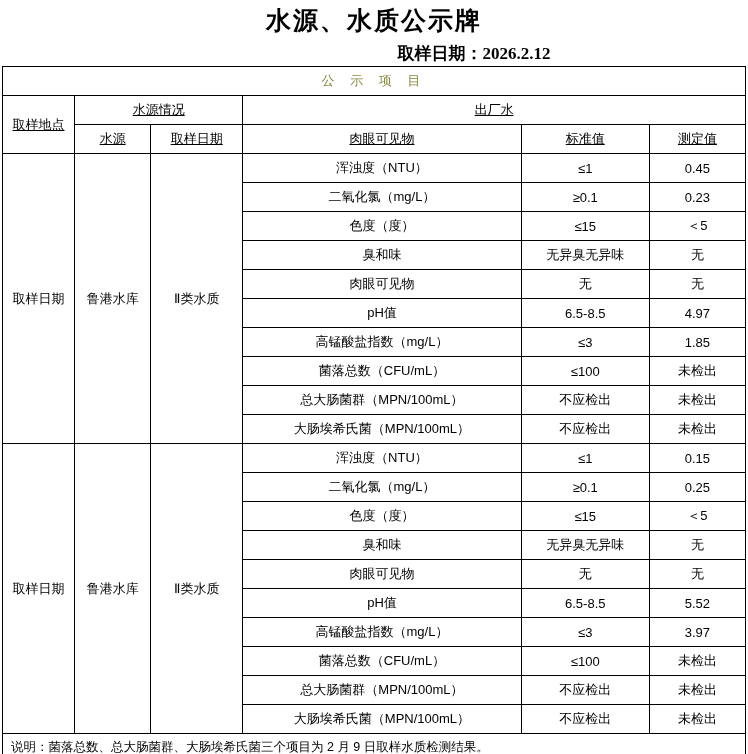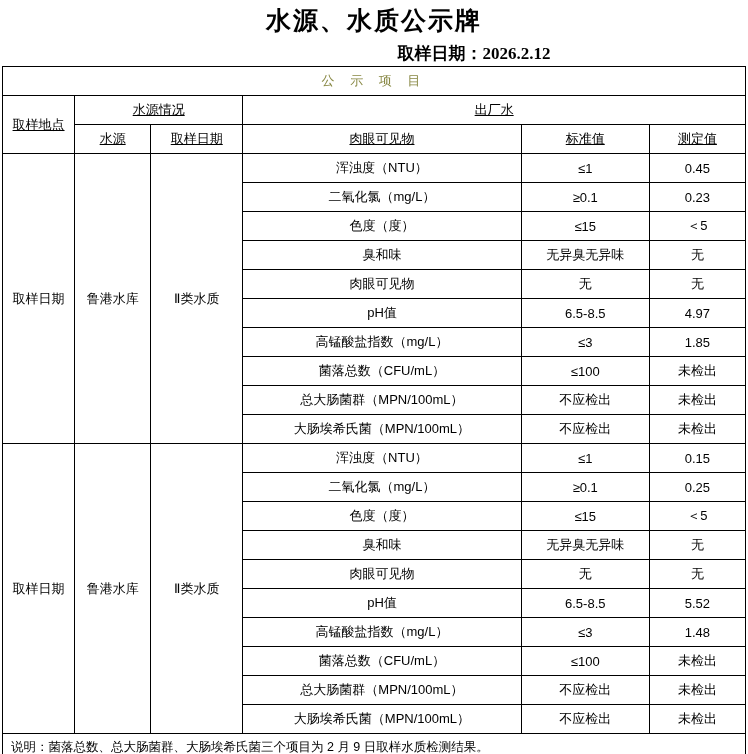--- a/index.html
+++ b/index.html
@@ -217,21 +217,21 @@
           <td>无</td>
         </tr>
         <tr>
           <td>pH值</td>
           <td>6.5-8.5</td>
           <td>5.52</td>
         </tr>
         <tr>
           <td>高锰酸盐指数（mg/L）</td>
           <td>≤3</td>
-          <td>1.48</td>
+          <td>3.97</td>
         </tr>
         <tr>
           <td>菌落总数（CFU/mL）</td>
           <td>≤100</td>
           <td>未检出</td>
         </tr>
         <tr>
           <td>总大肠菌群（MPN/100mL）</td>
           <td>不应检出</td>
           <td>未检出</td>

